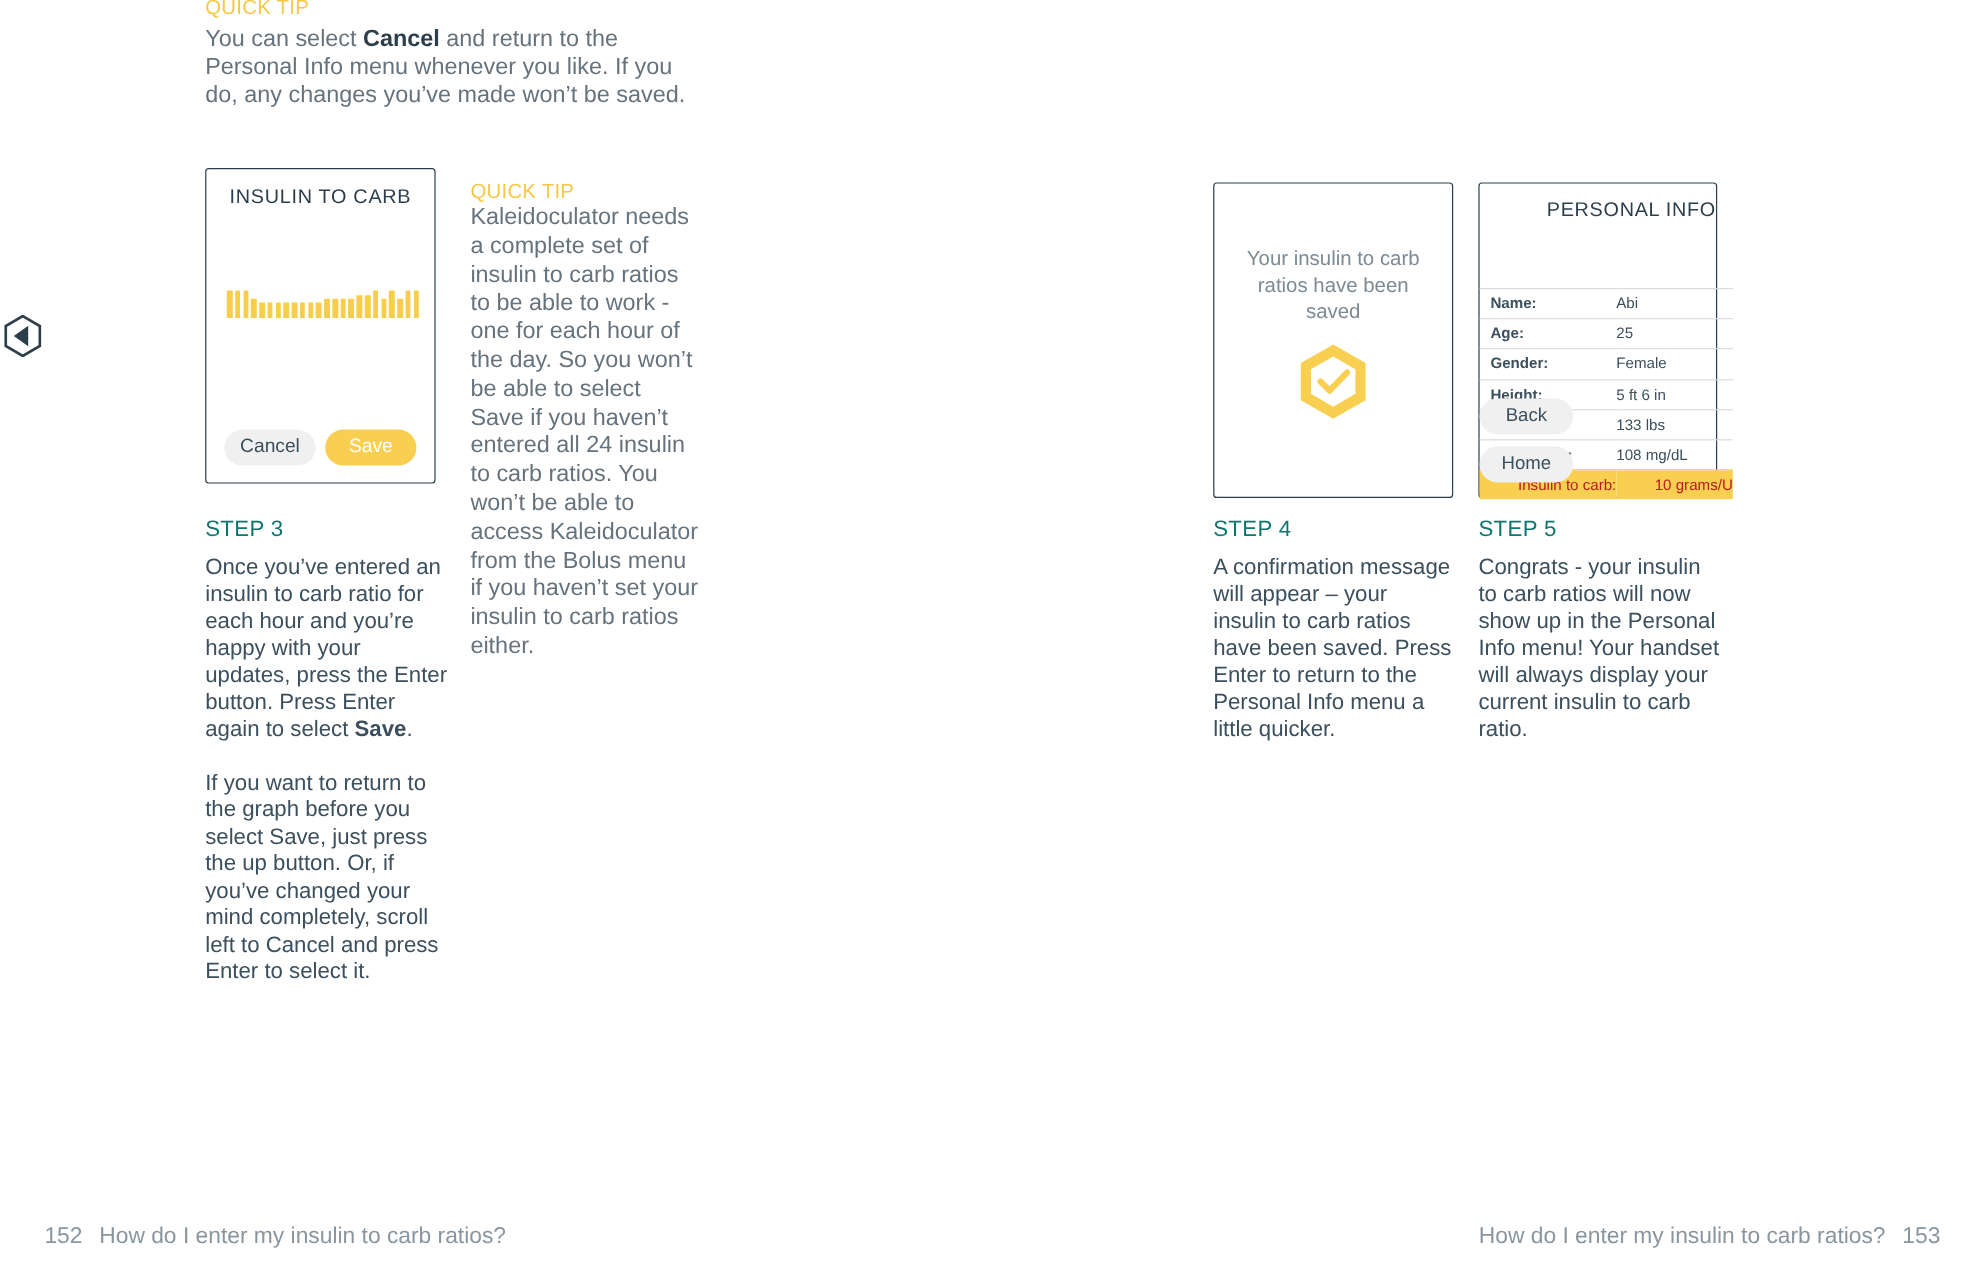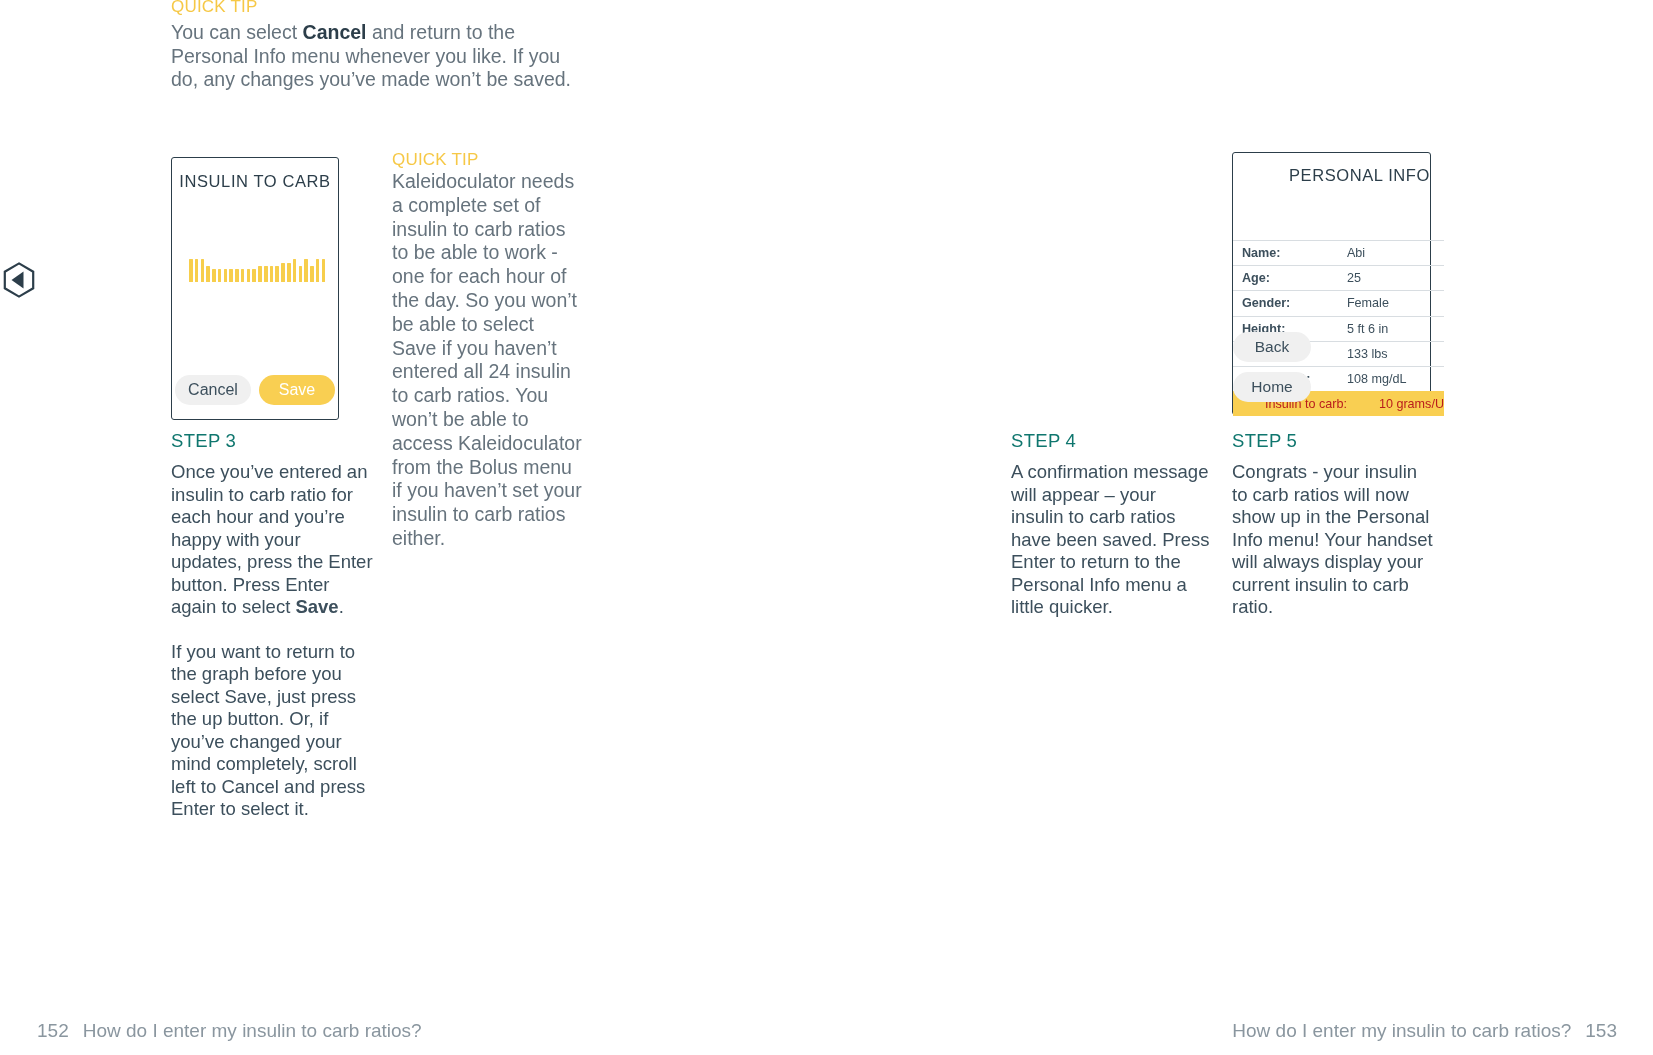--- a/index.html
+++ b/index.html
@@ -49,21 +49,21 @@
     cursor: pointer;
   }
 
   
   .device {
     position: absolute;
     background: #ffffff;
     border: 1.6px solid #2c3e4a;
     border-radius: 3px;
   }
-  #device-itc   { left: 171px;  top: 157px; width: 168px;  height: 263px; }
+  #device-itc   { left: 171px;  top: 140px; width: 192px;  height: 263px; }
   #device-conf  { left: 1011px; top: 152px; width: 200px;  height: 263px; }
   #device-pi    { left: 1232px; top: 152px; width: 199px;  height: 263px; }
 
   
   .itc-title {
     text-align: center;
     color: #2c3e4a;
     font-size: 16.5px;
     letter-spacing: .6px;
     margin-top: 14px;
@@ -226,20 +226,30 @@
     <div class="tip-body body-txt">Kaleidoculator needs a complete set of insulin to carb ratios to be able to work - one for each hour of the day. So you won’t be able to select Save if you haven’t entered all 24 insulin to carb ratios. You won’t be able to access Kaleidoculator from the Bolus menu if you haven’t set your insulin to carb ratios either.</div>
   </div>
 
   <div id="step3">
     <div class="step-label">STEP 3</div>
     <div class="step-body"><span>Once you’ve entered an insulin to carb ratio for each hour and you’re happy with your updates, press the Enter button. Press Enter again to select </span><b>Save</b><span>.</span></div>
     <div class="gap"></div>
     <div class="step-body">If you want to return to the graph before you select Save, just press the up button. Or, if you’ve changed your mind completely, scroll left to Cancel and press Enter to select it.</div>
   </div>
 
+  <div class="device" id="device-conf">
+    <div class="conf-msg">Your insulin to carb ratios have been saved</div>
+    <div class="conf-icon">
+      <svg width="62" height="66" viewBox="0 0 62 66" xmlns="http://www.w3.org/2000/svg">
+        <polygon points="31,2 58,17.5 58,48.5 31,64 4,48.5 4,17.5" fill="#F9CF52"></polygon>
+        <polygon points="31,12 49.5,22.8 49.5,43.2 31,54 12.5,43.2 12.5,22.8" fill="#ffffff"></polygon>
+        <path d="M20.5 33 L28 40.5 L42.5 25.5" fill="none" stroke="#F9CF52" stroke-width="5.2" stroke-linecap="round" stroke-linejoin="round"></path>
+      </svg>
+    </div>
+  </div>
 
   <div id="step4">
     <div class="step-label">STEP 4</div>
     <div class="step-body">A confirmation message will appear – your insulin to carb ratios have been saved. Press Enter to return to the Personal Info menu a little quicker.</div>
   </div>
 
   <div class="device" id="device-pi">
     <div class="pi-title">PERSONAL INFO</div>
     <table class="pi-table">
       <tbody id="pi-body">

